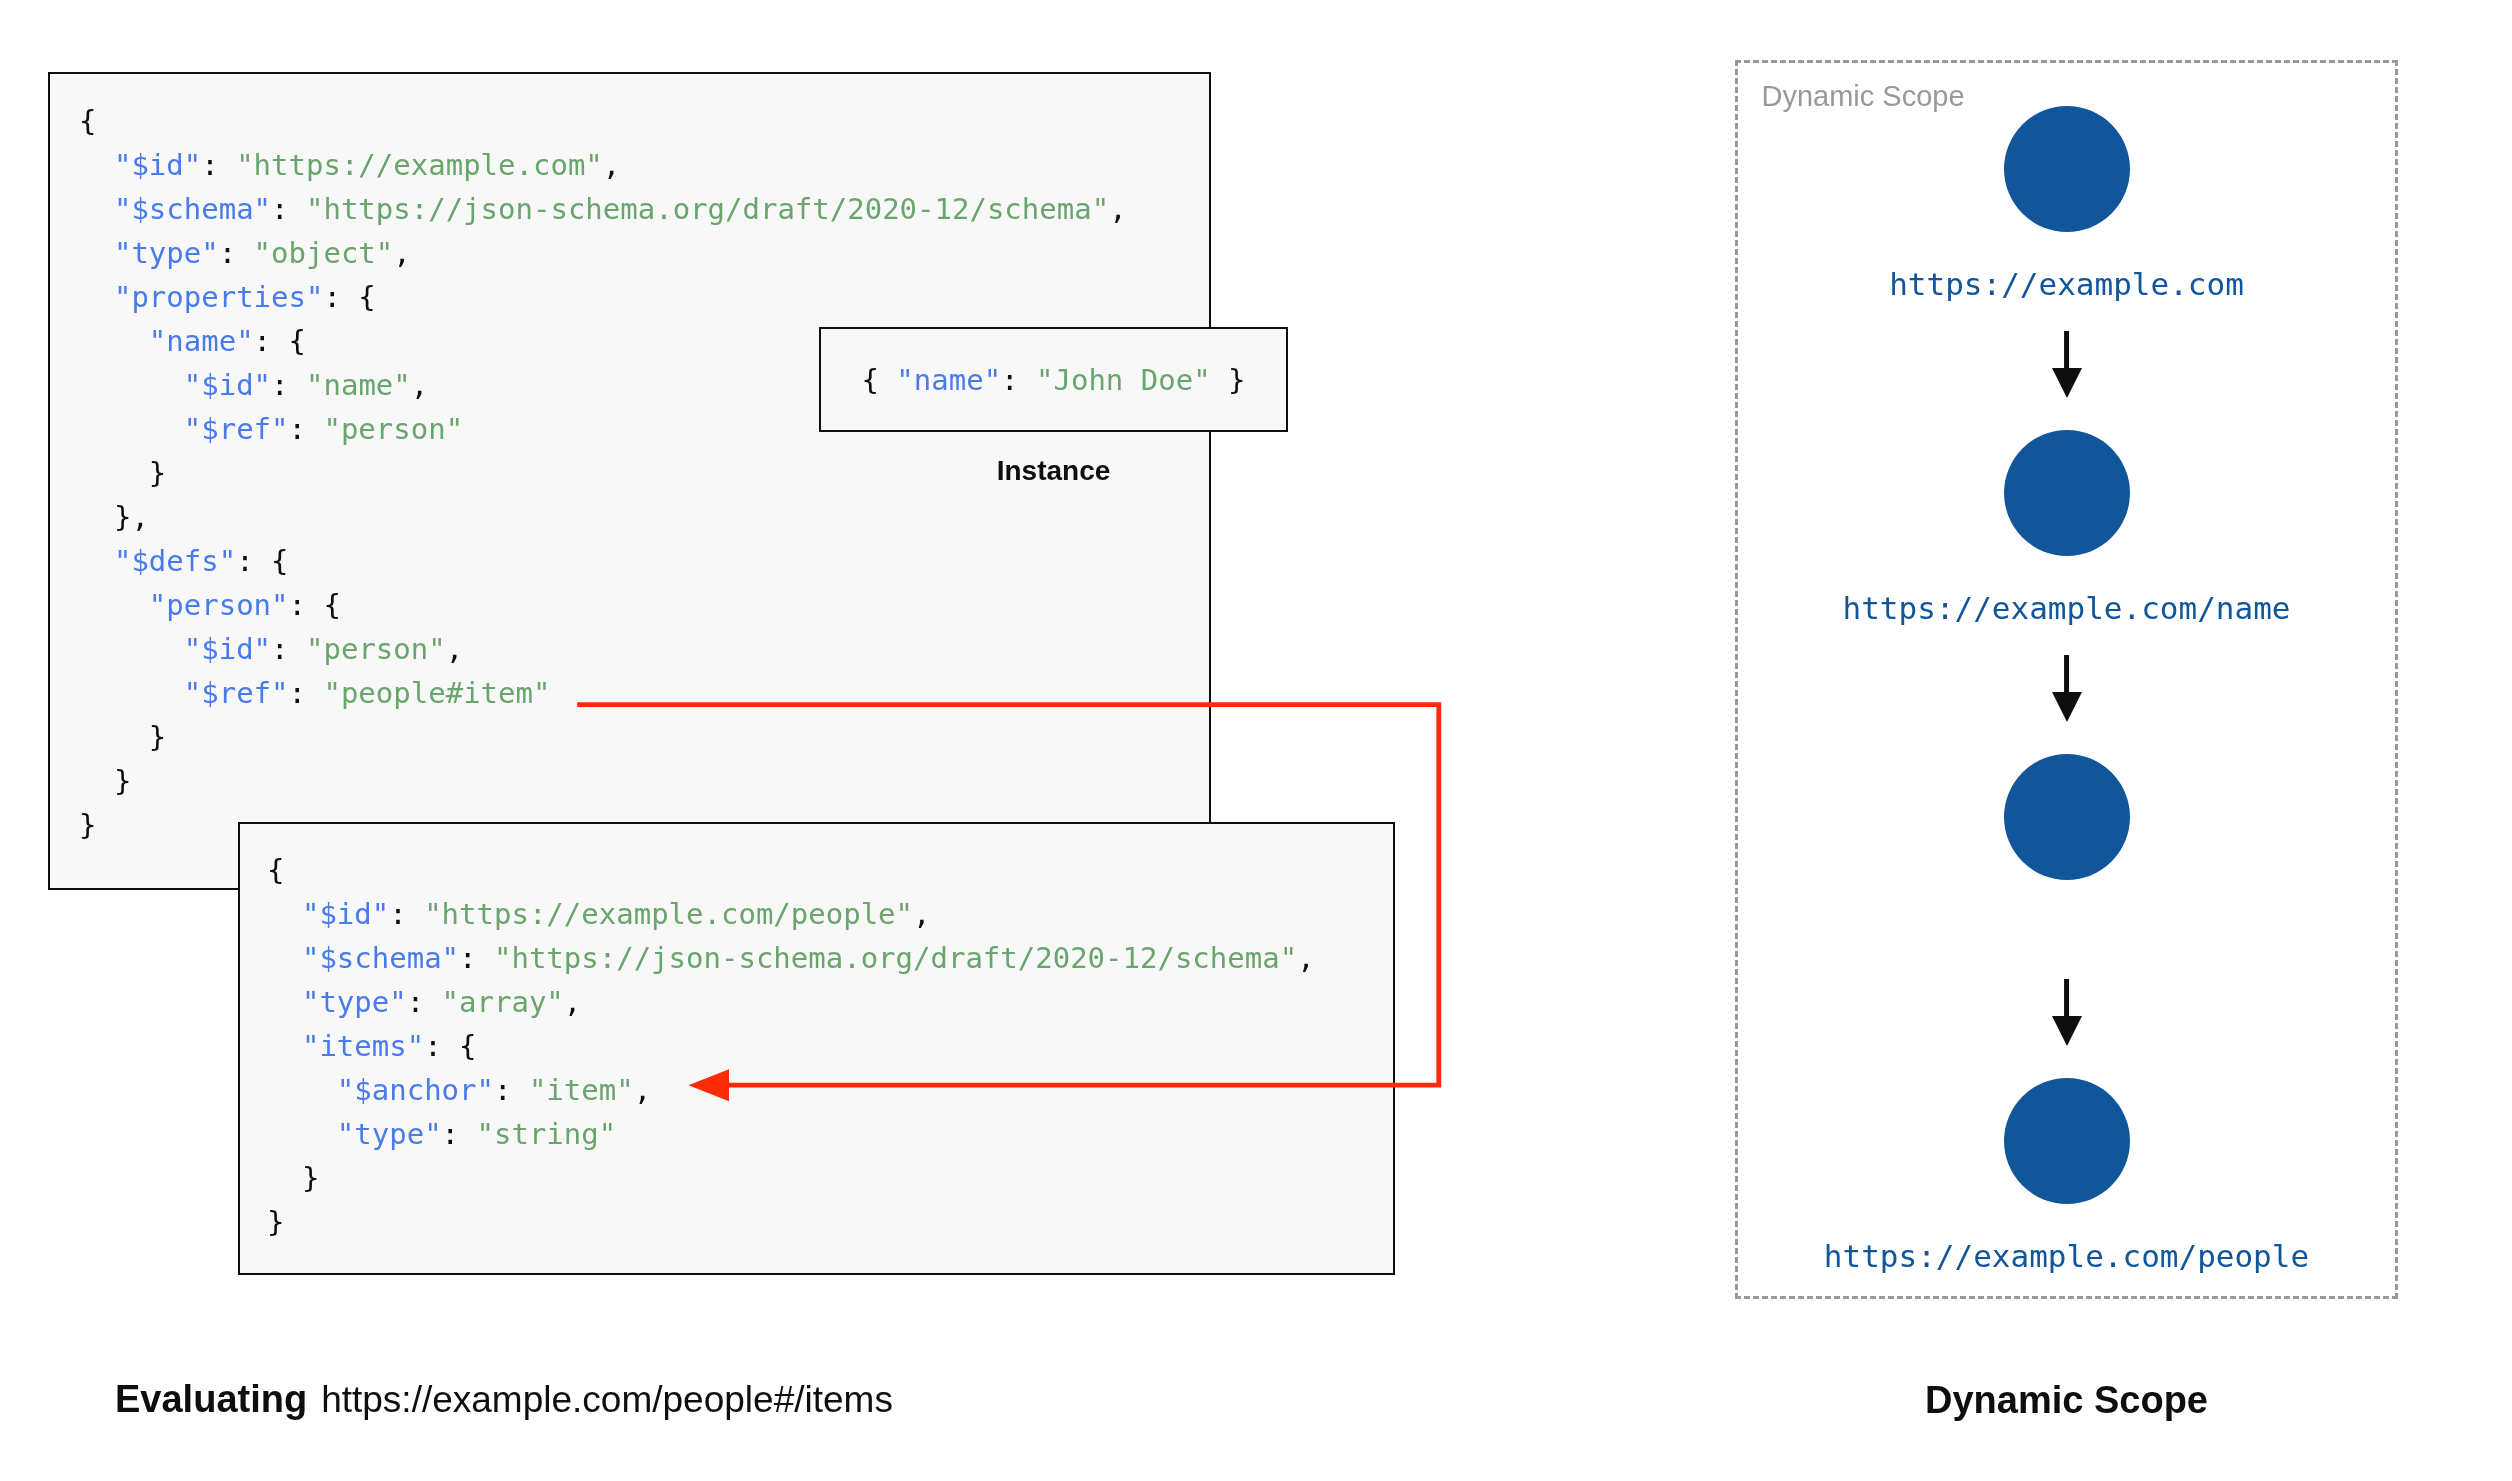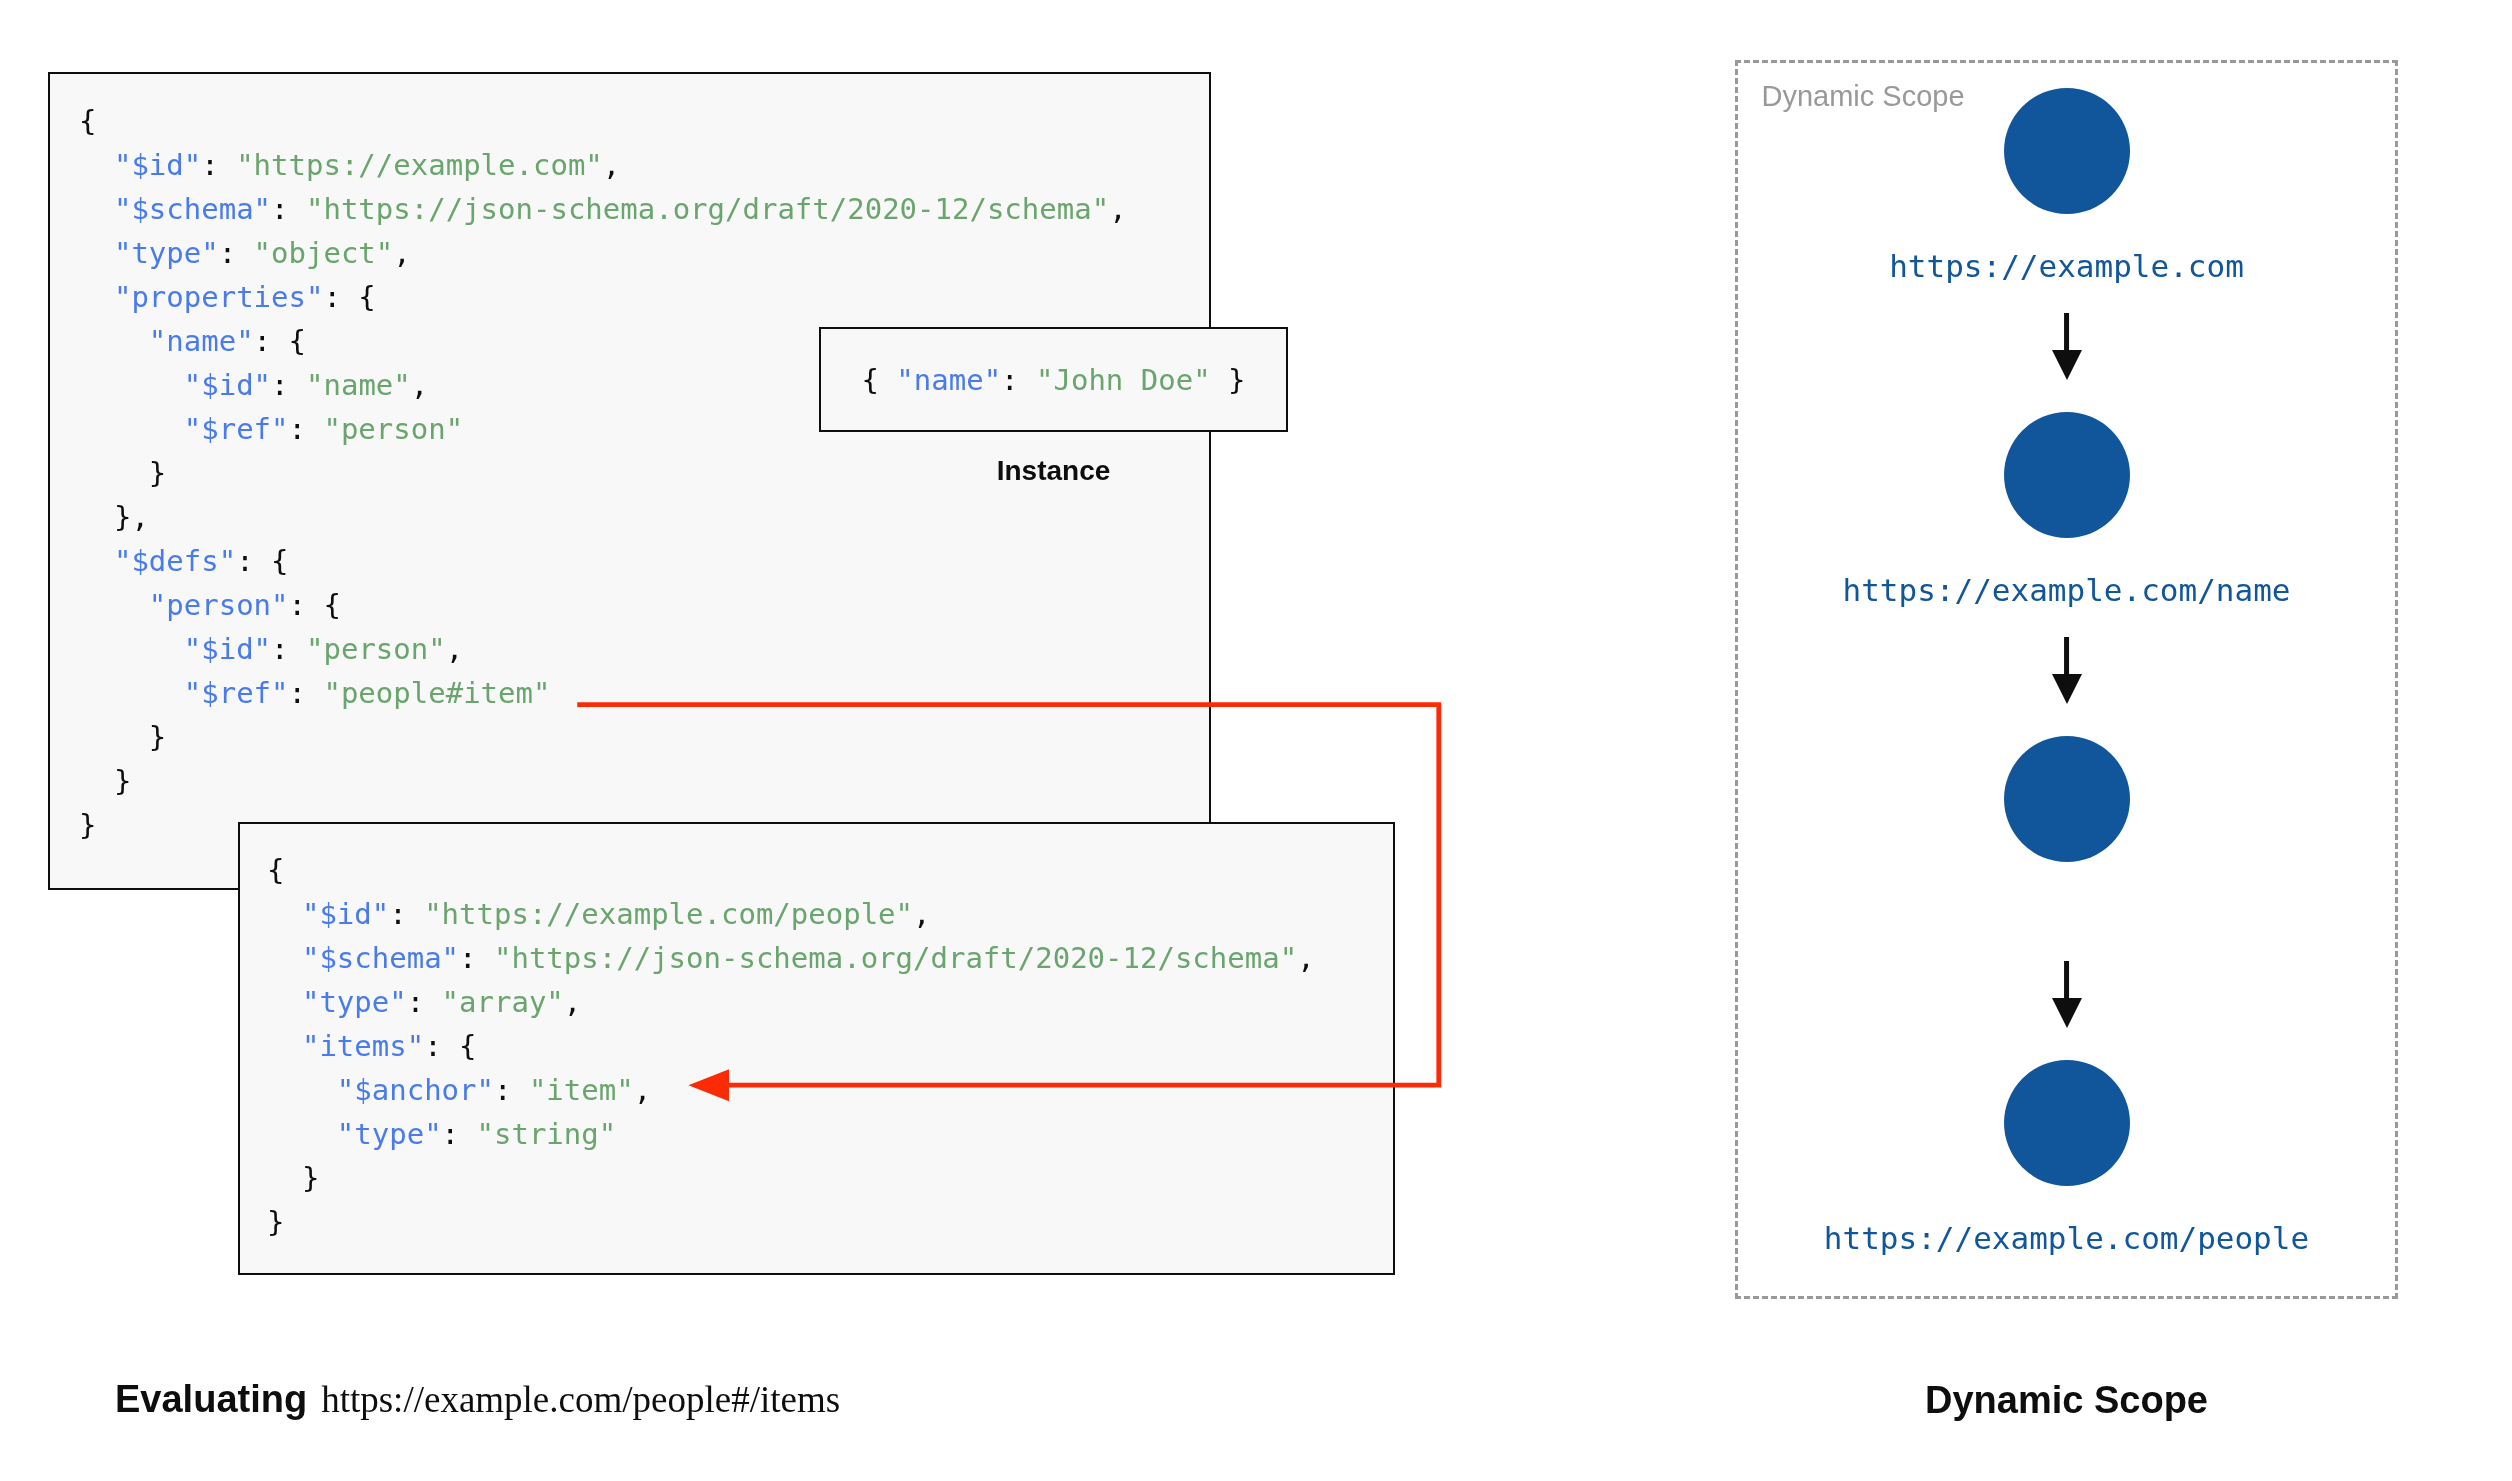--- a/index.html
+++ b/index.html
@@ -21,39 +21,39 @@
   #instance-code{position:static;}
   .tok-p{color:var(--ink);}
   .tok-k{color:var(--key);}
   .tok-v{color:var(--val);}
   #instance-label{position:absolute;left:819px;top:455px;width:469px;text-align:center;z-index:3;
                   font-weight:bold;font-size:28px;color:var(--ink);}
   
   #scope-panel{position:absolute;left:1735px;top:60px;width:663px;height:1239px;box-sizing:border-box;
                border:3.2px dashed var(--gray);z-index:1;}
   #scope-title{position:absolute;left:23.5px;top:17px;font-size:29px;color:var(--gray);}
-  #scope-stack{position:absolute;left:0;top:25px;width:100%;}
+  #scope-stack{position:absolute;left:0;top:43px;width:100%;}
   .scope-node{position:relative;height:324px;}
   .scope-node.last{height:230px;}
   .scope-circle{position:absolute;top:0;left:50%;transform:translateX(-50%);
                 width:126px;height:126px;border-radius:50%;background:var(--node);}
   .scope-label{position:absolute;top:160px;left:0;width:100%;text-align:center;
                font-family:"DejaVu Sans Mono",monospace;font-size:31px;line-height:37px;color:var(--node);}
   .down-arrow{position:absolute;top:225px;left:50%;transform:translateX(-50%);width:32px;height:68px;}
   .down-arrow .shaft{position:absolute;top:0;left:50%;transform:translateX(-50%);
                      width:5.9px;height:41px;background:var(--ink);}
   .down-arrow .head{position:absolute;top:37px;left:50%;transform:translateX(-50%);width:0;height:0;
                     border-left:15px solid transparent;border-right:15px solid transparent;
                     border-top:30px solid var(--ink);}
   
   #ref-arrow-svg{position:absolute;left:0;top:0;z-index:5;pointer-events:none;}
   
   #eval-caption{position:absolute;left:115px;top:1378px;white-space:nowrap;z-index:4;}
   #eval-caption .cap-bold{font-weight:bold;font-size:38px;color:var(--ink);}
-  #eval-caption .cap-mono{font-family:Liberation Serif, serif;font-size:37px;color:var(--ink);margin-left:14px;}
+  #eval-caption .cap-mono{font-family:Liberation Sans, sans-serif;font-size:37px;color:var(--ink);margin-left:14px;}
   #dyn-caption{position:absolute;left:1735px;top:1379px;width:663px;text-align:center;
                font-weight:bold;font-size:38px;color:var(--ink);z-index:4;}
 </style>
 </head>
 <body>
 
 <div id="canvas">
 
   <div class="schema-box" id="root-schema-box">
     <div class="code" id="root-schema-code"><div class="code-line"><span class="tok-p">{</span></div><div class="code-line"><span class="tok-p">  </span><span class="tok-k">"$id"</span><span class="tok-p">: </span><span class="tok-v">"https://example.com"</span><span class="tok-p">,</span></div><div class="code-line"><span class="tok-p">  </span><span class="tok-k">"$schema"</span><span class="tok-p">: </span><span class="tok-v">"https://json-schema.org/draft/2020-12/schema"</span><span class="tok-p">,</span></div><div class="code-line"><span class="tok-p">  </span><span class="tok-k">"type"</span><span class="tok-p">: </span><span class="tok-v">"object"</span><span class="tok-p">,</span></div><div class="code-line"><span class="tok-p">  </span><span class="tok-k">"properties"</span><span class="tok-p">: {</span></div><div class="code-line"><span class="tok-p">    </span><span class="tok-k">"name"</span><span class="tok-p">: {</span></div><div class="code-line"><span class="tok-p">      </span><span class="tok-k">"$id"</span><span class="tok-p">: </span><span class="tok-v">"name"</span><span class="tok-p">,</span></div><div class="code-line"><span class="tok-p">      </span><span class="tok-k">"$ref"</span><span class="tok-p">: </span><span class="tok-v">"person"</span></div><div class="code-line"><span class="tok-p">    }</span></div><div class="code-line"><span class="tok-p">  },</span></div><div class="code-line"><span class="tok-p">  </span><span class="tok-k">"$defs"</span><span class="tok-p">: {</span></div><div class="code-line"><span class="tok-p">    </span><span class="tok-k">"person"</span><span class="tok-p">: {</span></div><div class="code-line"><span class="tok-p">      </span><span class="tok-k">"$id"</span><span class="tok-p">: </span><span class="tok-v">"person"</span><span class="tok-p">,</span></div><div class="code-line"><span class="tok-p">      </span><span class="tok-k">"$ref"</span><span class="tok-p">: </span><span class="tok-v">"people#item"</span></div><div class="code-line"><span class="tok-p">    }</span></div><div class="code-line"><span class="tok-p">  }</span></div><div class="code-line"><span class="tok-p">}</span></div></div>

